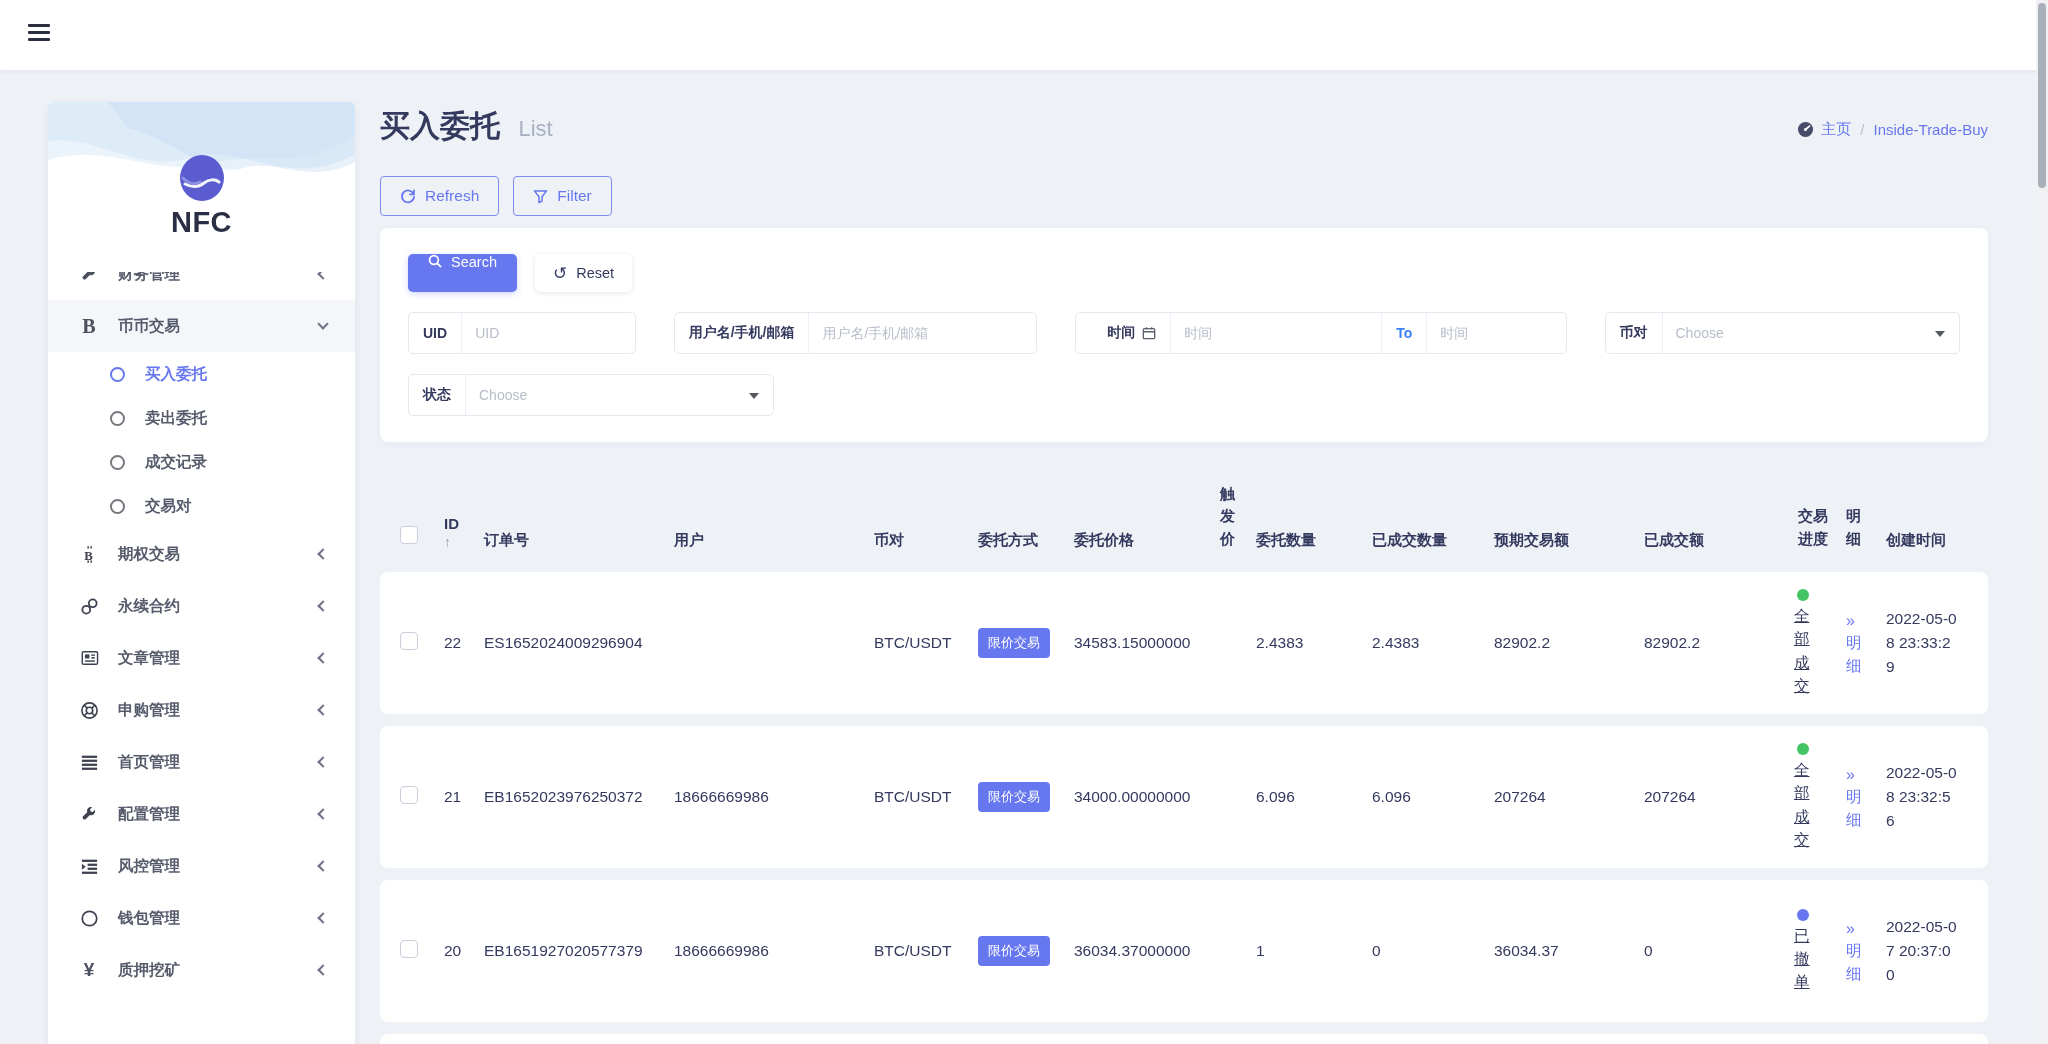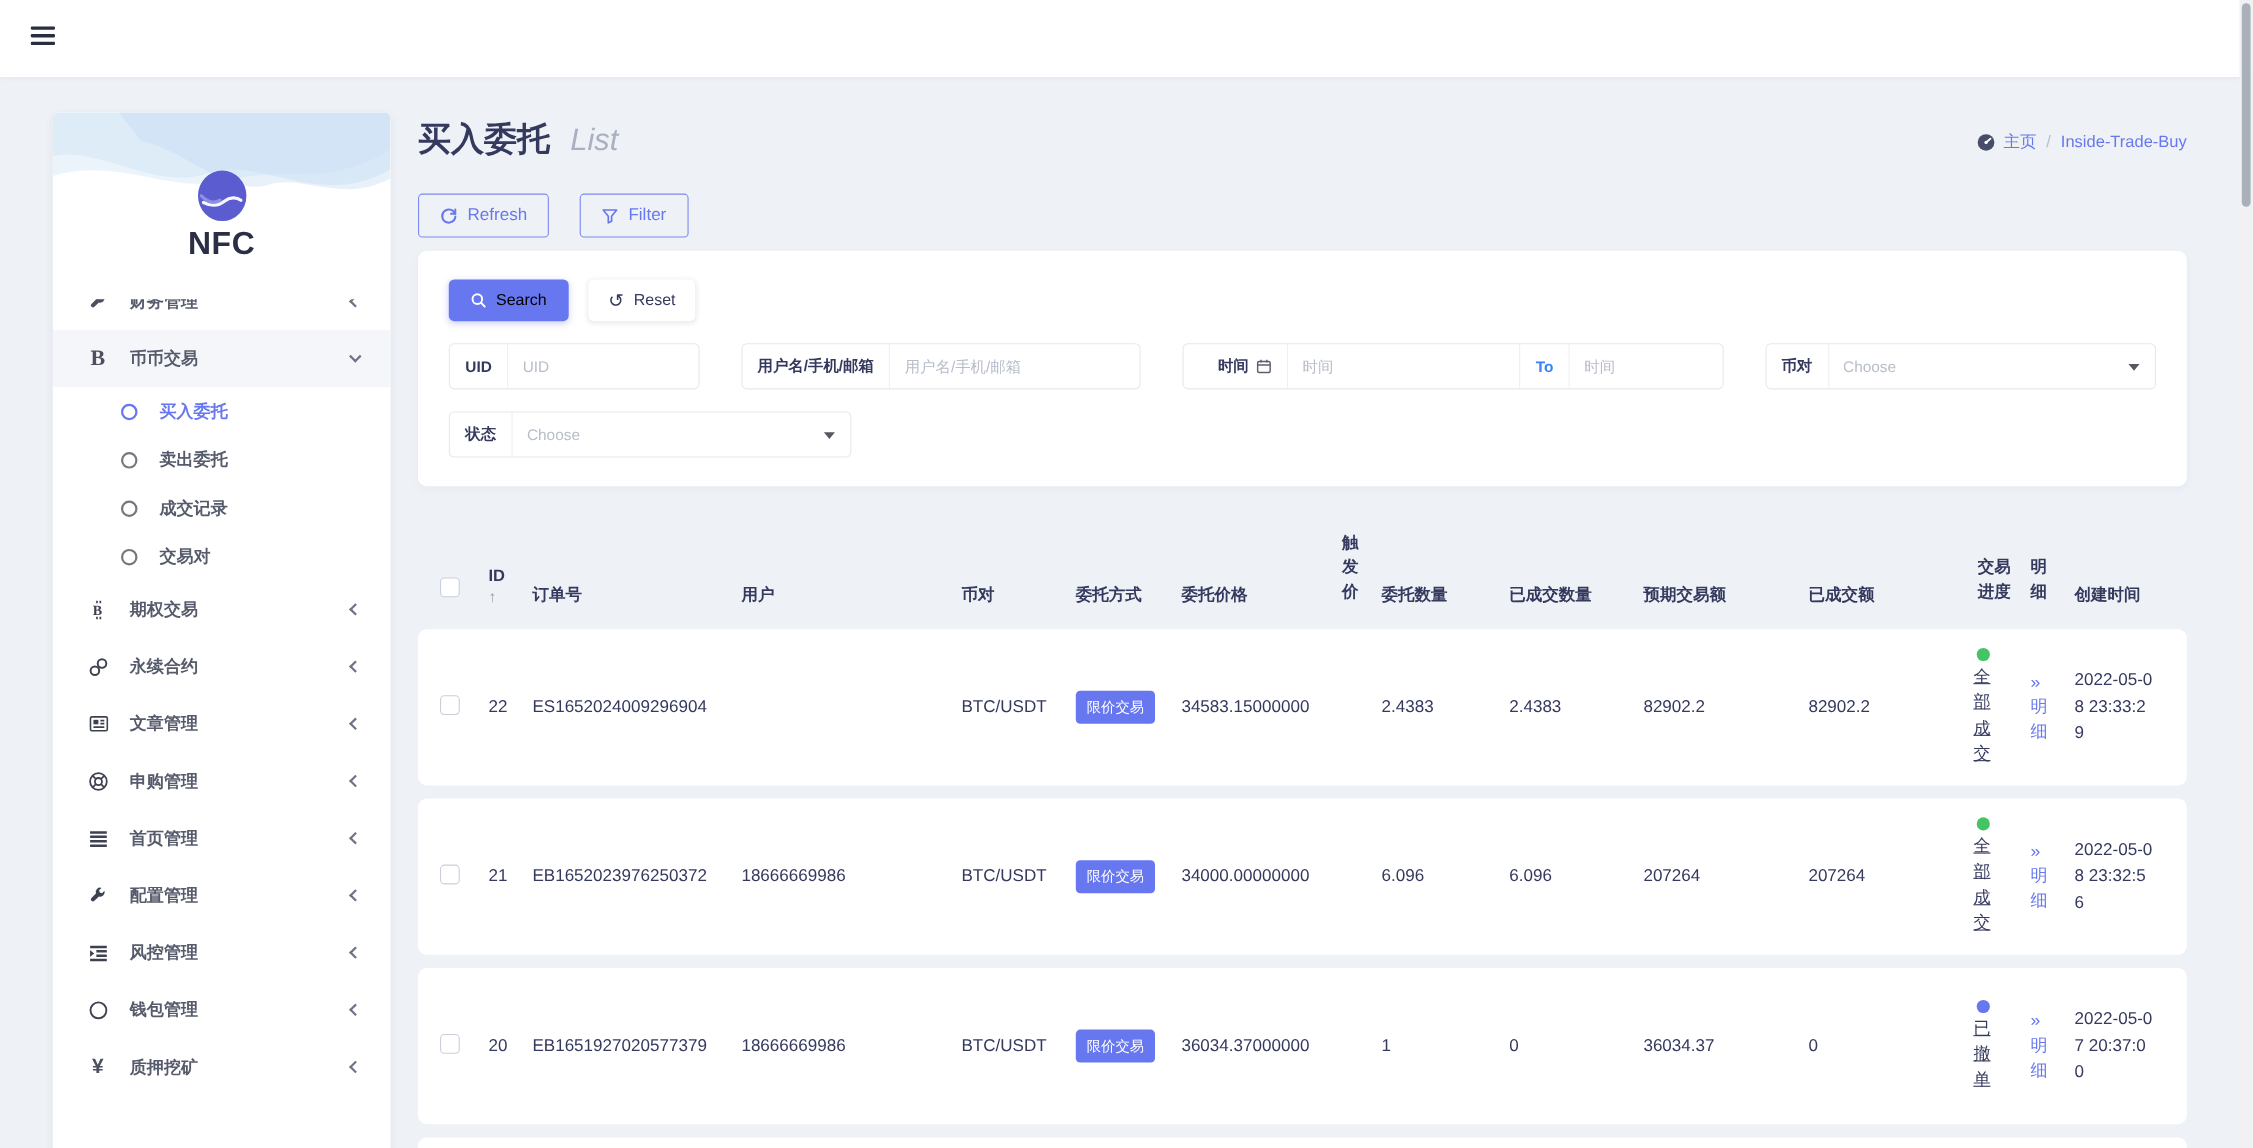--- a/index.html
+++ b/index.html
@@ -50,32 +50,32 @@
   .s-sub .bullet { width:15px; height:15px; border:2px solid #75787e; border-radius:50%; margin-right:20px; flex:0 0 auto; }
   .s-sub.active { color:#6777ef; }
   .s-sub.active .bullet { border-color:#6777ef; }
   .ico-b { font-family:"Liberation Serif","DejaVu Serif",serif; font-weight:700; font-size:20px; color:#34395e; }
   .ico-yen { font-size:19px; font-weight:700; color:#3e4250; }
 
   
   .main { position:absolute; left:380px; top:70px; width:1608px; }
   .title-row { position:relative; margin-top:36px; height:48px; }
   .page-title { display:inline-block; font-size:30px; font-weight:700; color:#34395e; }
-  .page-subtitle { display:inline-block; font-size:28px; font-weight:400; color:#a9b0c2; margin-left:14px;font-style:italic; }
+  .page-subtitle { display:inline-block; font-size:22px; font-weight:400; color:#a9b0c2; margin-left:14px; }
   .breadcrumb { position:absolute; right:0; top:14px; display:flex; align-items:center; gap:9px; font-size:15px; }
   .bc-link { color:#6777ef; text-decoration:none; display:flex; align-items:center; gap:7px; }
   .bc-sep { color:#b9bfca; }
 
-  .toolbar { margin-top:22px; display:flex; gap:28px; }
+  .toolbar { margin-top:22px; display:flex; gap:14px; }
   .btn-outline { display:flex; align-items:center; gap:9px; height:40px; padding:0 19px; border:1px solid #7d8af0;
                  border-radius:4px; color:#6777ef; font-size:15.5px; background:transparent; cursor:pointer; }
 
   .filter-card { margin-top:12px; background:#fff; border-radius:8px; padding:26px 28px; box-shadow:0 2px 8px rgba(40,50,90,.04); }
   .fc-actions { display:flex; gap:18px; }
-  .btn-search { display:flex; align-items:center; gap:9px; height:38px; padding:0 20px; background:#6777ef; color:#000000;
+  .btn-search { display:flex; align-items:flex-start; gap:9px; height:38px; padding:0 20px; background:#6777ef; color:#ffffff;
                 border:none; border-radius:5px; font-size:14.5px; cursor:pointer; box-shadow:0 2px 6px rgba(103,119,239,.3); }
   .btn-reset { display:flex; align-items:center; gap:9px; height:38px; padding:0 18px; background:#fff; color:#34395e;
                border:none; border-radius:5px; font-size:14.5px; cursor:pointer; box-shadow:0 1px 5px rgba(40,50,90,.12); }
   .f-row { display:flex; gap:38px; margin-top:20px; }
   .igroup { display:flex; align-items:center; height:42px; background:#fff; border:1px solid #e5e8f0; border-radius:5px; overflow:hidden; }
   .ig-label { display:flex; align-items:center; gap:7px; padding:0 14px; height:100%; font-size:14px; font-weight:700;
               color:#34395e; border-right:1px solid #edeff5; white-space:nowrap; }
   .ig-input { border:none; outline:none; height:100%; padding:0 13px; font-size:14px; color:#495057; flex:1; min-width:0;
               font-family:inherit; background:transparent; }
   .ig-input::placeholder { color:#b7bdc9; }

